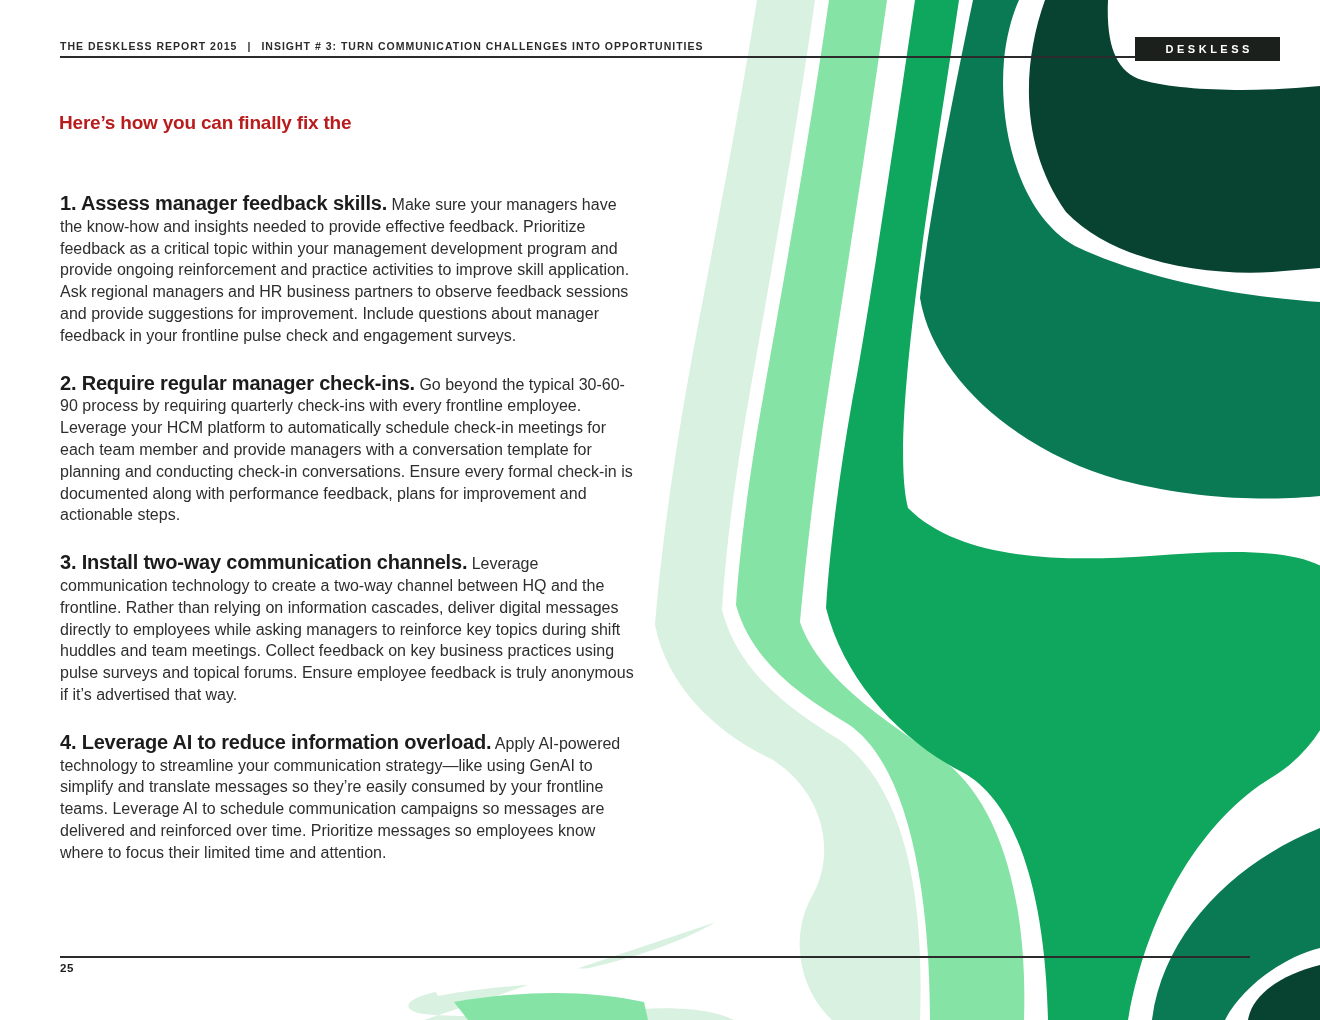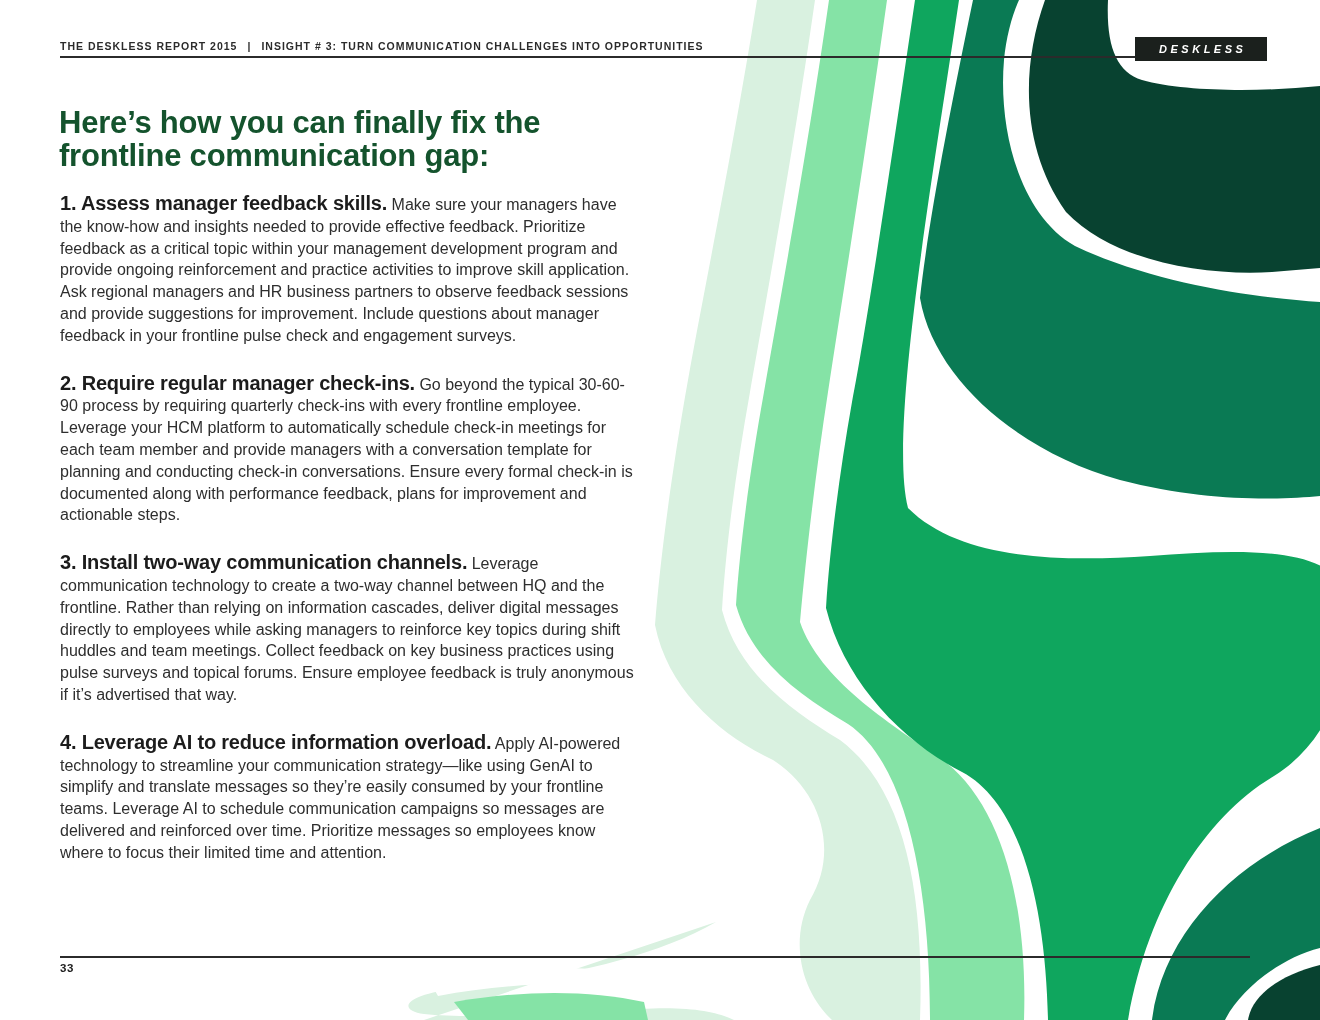--- a/index.html
+++ b/index.html
@@ -5,25 +5,25 @@
   html,body{margin:0;padding:0;background:#ffffff;}
   #page{position:relative;width:1320px;height:1020px;background:#ffffff;overflow:hidden;
         font-family:"Liberation Sans","DejaVu Sans",sans-serif;}
   #swirl{position:absolute;left:0;top:0;width:1320px;height:1020px;z-index:1;}
   .rule{position:absolute;height:1.5px;background:#2b2b2b;z-index:3;}
   #header-rule{left:60px;top:56px;width:1075px;}
   #footer-rule{left:60px;top:956px;width:1190px;}
   #header-line{position:absolute;left:60px;top:40px;z-index:3;color:#2b2b2b;
       font-size:10.5px;font-weight:bold;letter-spacing:1px;white-space:nowrap;}
   #header-line .sep{margin:0 10px;font-weight:bold;}
-  #badge{position:absolute;left:1135px;top:37px;width:132px;height:24px;z-index:4;
+  #badge{position:absolute;left:1135px;top:37px;width:145px;height:24px;z-index:4;
       background:#1b201d;color:#ffffff;display:flex;align-items:center;justify-content:center;
-      font-size:11px;font-weight:bold;letter-spacing:3.5px;text-indent:3.5px;font-style:italic;}
-  #main-heading{position:absolute;left:59px;top:106px;z-index:3;color:#14532d;
-      font-size:31px;font-weight:bold;line-height:33px;letter-spacing:-0.2px;}
+      font-size:11px;font-weight:bold;letter-spacing:3.5px;text-indent:3.5px;}
+  #main-heading{position:absolute;left:59px;top:106px;z-index:3;color:#b91c1c;
+      font-size:19px;font-weight:bold;line-height:33px;letter-spacing:-0.2px;}
   #content{position:absolute;left:60px;top:193px;width:580px;z-index:3;}
   #content p{margin:0 0 26px 0;font-size:16px;line-height:21.8px;color:#2e2e2e;}
   #content p strong{font-size:20px;color:#1c1c1c;letter-spacing:-0.2px;}
   #page-number{position:absolute;left:60px;top:962px;z-index:3;color:#1c1c1c;
       font-size:11.5px;font-weight:bold;letter-spacing:0.5px;}
 </style>
 </head>
 <body>
 
 <div id="page">
@@ -70,26 +70,25 @@
   </svg>
 
   <div id="header-line">
     <span>THE DESKLESS REPORT 2015</span><span class="sep">|</span><span>INSIGHT # 3: TURN COMMUNICATION CHALLENGES INTO OPPORTUNITIES</span>
   </div>
   <div id="header-rule" class="rule"></div>
   <div id="badge">DESKLESS</div>
 
   <h1 id="main-heading" style="margin:0;">
     <span style="display:block;">Here’s how you can finally fix the</span>
-    <span style="display:block;">frontline communication gap:</span>
   </h1>
 
   <div id="content">
     <p><strong>1. Assess manager feedback skills.</strong><span> Make sure your managers have the know-how and insights needed to provide effective feedback. Prioritize feedback as a critical topic within your management development program and provide ongoing reinforcement and practice activities to improve skill application. Ask regional managers and HR business partners to observe feedback sessions and provide suggestions for improvement. Include questions about manager feedback in your frontline pulse check and engagement surveys.</span></p>
     <p><strong>2. Require regular manager check-ins.</strong><span> Go beyond the typical 30-60-90 process by requiring quarterly check-ins with every frontline employee. Leverage your HCM platform to automatically schedule check-in meetings for each team member and provide managers with a conversation template for planning and conducting check-in conversations. Ensure every formal check-in is documented along with performance feedback, plans for improvement and actionable steps.</span></p>
     <p><strong>3. Install two-way communication channels.</strong><span> Leverage communication technology to create a two-way channel between HQ and the frontline. Rather than relying on information cascades, deliver digital messages directly to employees while asking managers to reinforce key topics during shift huddles and team meetings. Collect feedback on key business practices using pulse surveys and topical forums. Ensure employee feedback is truly anonymous if it’s advertised that way.</span></p>
     <p><strong>4. Leverage AI to reduce information overload.</strong><span> Apply AI-powered technology to streamline your communication strategy—like using GenAI to simplify and translate messages so they’re easily consumed by your frontline teams. Leverage AI to schedule communication campaigns so messages are delivered and reinforced over time. Prioritize messages so employees know where to focus their limited time and attention.</span></p>
   </div>
 
   <div id="footer-rule" class="rule"></div>
-  <div id="page-number">33</div>
+  <div id="page-number">25</div>
 
 </div>
 
 </body></html>

